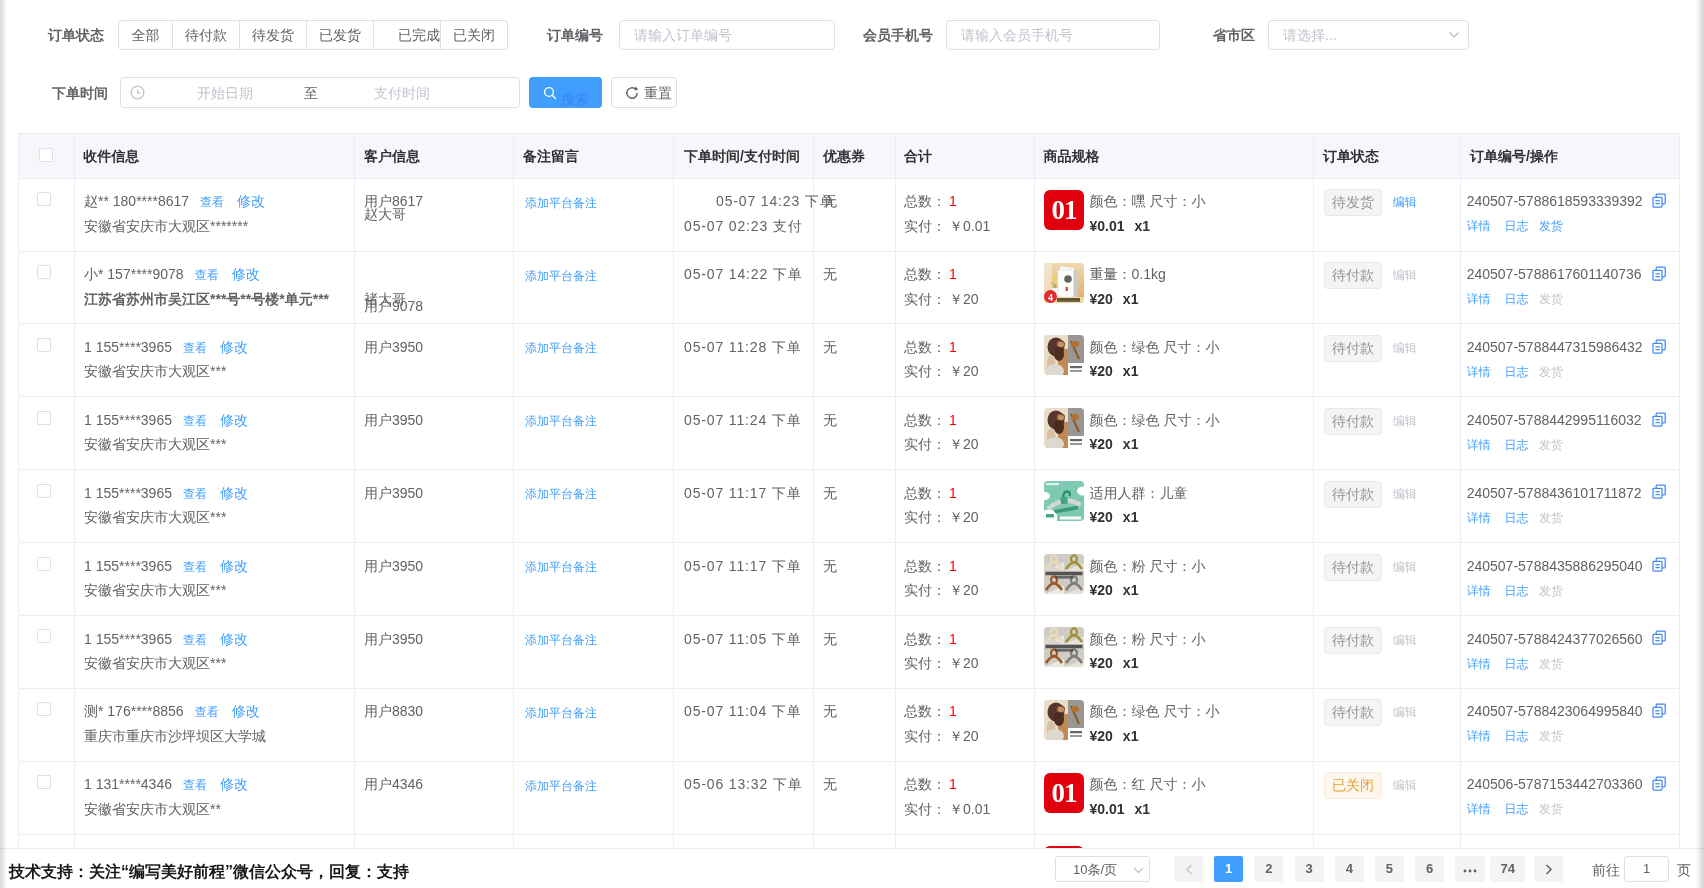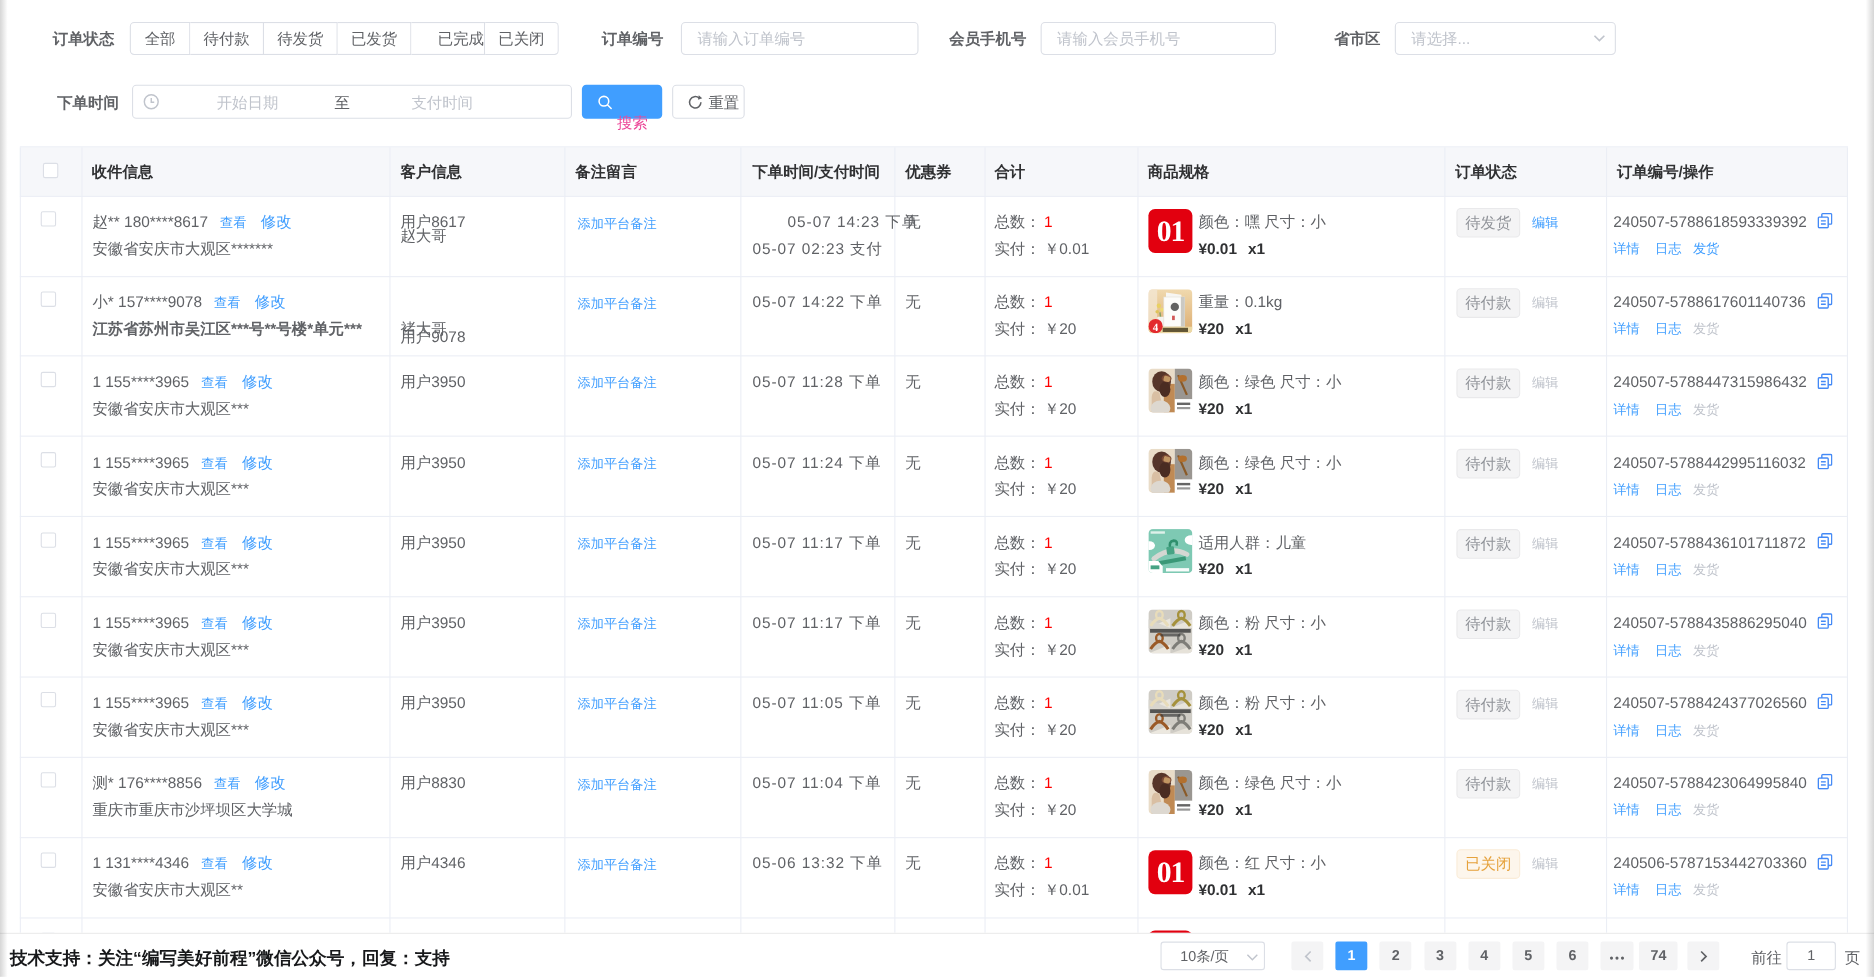--- a/index.html
+++ b/index.html
@@ -50,21 +50,21 @@
     <polyline points="7.5,4.2 7.5,8 10.2,8" fill="none" stroke="#c0c4cc" stroke-width="1.3"></polyline>
   </svg>
 <div class="ph" style="left:197px;top:86px;">开始日期</div>
 <div class="t1" style="left:304px;top:86px;color:#606266;">至</div>
 <div class="ph" style="left:374px;top:86px;">支付时间</div>
 <div class="abs" style="left:529px;top:77px;width:73px;height:31px;background:#409eff;border-radius:4px;"></div>
 <svg class="abs" style="left:543px;top:86px;" width="14" height="14" viewBox="0 0 14 14">
     <circle cx="6" cy="6" r="4.4" fill="none" stroke="#fff" stroke-width="1.4"></circle>
     <line x1="9.4" y1="9.4" x2="12.6" y2="12.6" stroke="#fff" stroke-width="1.4" stroke-linecap="round"></line>
   </svg>
-<div class="abs" style="left:561px;top:104px;font-size:14px;color:#ec4899;line-height:15px;">搜索</div>
+<div class="abs" style="left:561px;top:92px;font-size:14px;color:#3b82f6;line-height:15px;">搜索</div>
 <div class="abs" style="left:611px;top:77px;width:66px;height:31px;background:#fff;border:1px solid #dcdfe6;border-radius:4px;"></div>
 <svg class="abs" style="left:625px;top:86px;" width="14" height="14" viewBox="0 0 14 14">
     <path d="M12.2 7a5.2 5.2 0 1 1-1.6-3.75" fill="none" stroke="#606266" stroke-width="1.4"></path>
     <polygon points="10.2,0.6 13.4,3.4 9.6,4.6" fill="#606266"></polygon>
   </svg>
 <div class="abs" style="left:644px;top:86px;font-size:14px;color:#606266;line-height:15px;">重置</div>
 <div class="abs" style="left:18px;top:134px;width:1662px;height:44px;background:#f6f7fa;"></div>
 <div class="hline" style="top:133px;"></div>
 <div class="hline" style="top:177.6px;"></div>
 <div class="vline" style="left:18px;"></div>

